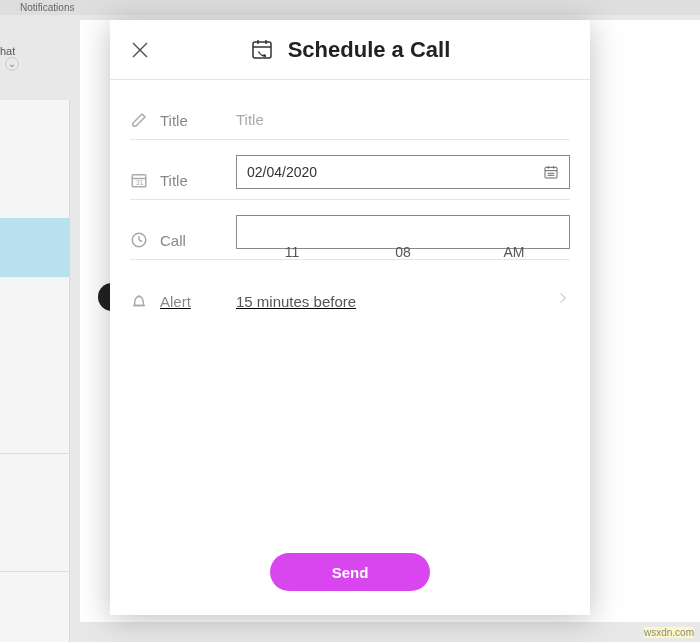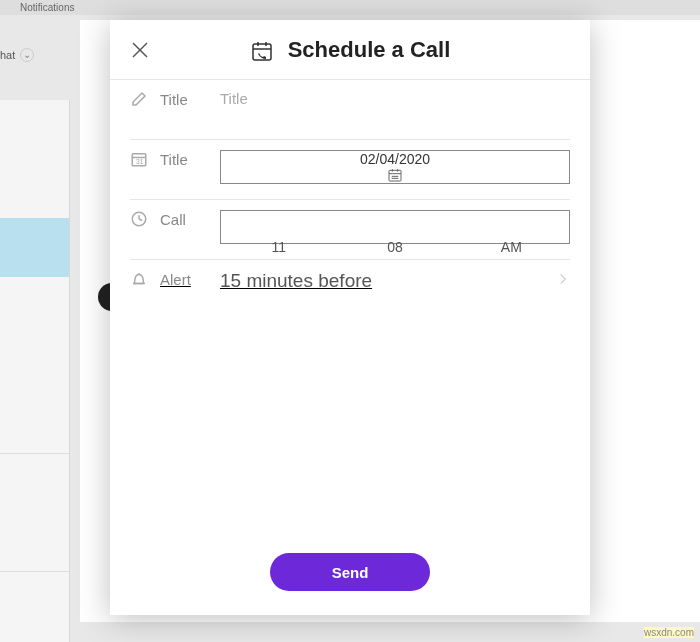--- a/index.html
+++ b/index.html
@@ -29,21 +29,21 @@
     }
     .bg-chat {
       position: absolute;
       top: 45px;
       left: 0;
       width: 50px;
       height: 20px;
       font-size: 11px;
       color: #555;
       display: flex;
-      align-items: center;
+      flex-direction: column;
     }
     .bg-chat .chev {
       margin-left: 5px;
       font-size: 10px;
       color: #888;
       border: 1px solid #ccc;
       border-radius: 50%;
       width: 14px;
       height: 14px;
       text-align: center;
@@ -111,38 +111,39 @@
       width: 20px;
       height: 20px;
       cursor: pointer;
     }
     .close-btn svg {
       stroke: #555;
       stroke-width: 1.5;
     }
     .modal-title-wrap {
       display: flex;
-      align-items: flex-end;
+      align-items: flex-start;
       gap: 14px;
     }
     .modal-title {
       font-size: 22px;
       font-weight: 600;
       color: #222;
     }
     .modal-body {
       flex: 1;
       padding: 0 20px;
     }
     .row {
       display: flex;
-      align-items: flex-start;
+      align-items: flex-end;
       min-height: 60px;
       border-bottom: 1px solid #e5e5e5;
       padding: 10px 0;
+      gap: 16px;
     }
     .row:first-child {
       border-bottom: 1px solid #e5e5e5;
     }
     .row-label {
       width: 90px;
       display: flex;
       align-items: center;
       gap: 12px;
       color: #888;
@@ -169,21 +170,20 @@
     .date-input {
       width: 100%;
       border: 1px solid #888;
       height: 34px;
       padding: 0 10px;
       font-size: 14px;
       color: #333;
       display: flex;
       align-items: center;
       justify-content: space-between;
-      flex-direction: column;
     }
     .time-grid {
       display: flex;
       width: 100%;
       border: 1px solid #888;
       height: 34px;
     }
     .time-cell {
       flex: 1;
       display: flex;
@@ -196,34 +196,34 @@
     }
     .time-cell:last-child {
       border-right: none;
     }
     .alert-row {
       border-bottom: none;
       text-decoration: underline;
     }
     .alert-value {
       flex: 1;
-      font-size: 19px;
+      font-size: 15px;
       color: #555;
     }
     .alert-chevron {
       color: #ccc;
       font-size: 18px;
     }
     .modal-footer {
       padding: 18px 0 24px 0;
       display: flex;
       justify-content: center;
     }
     .send-btn {
-      background: #6d28d9;
+      background: #d946ef;
       color: #fff;
       border: none;
       border-radius: 20px;
       width: 160px;
       height: 38px;
       font-size: 15px;
       font-weight: 600;
       cursor: pointer;
     }
     .watermark {

